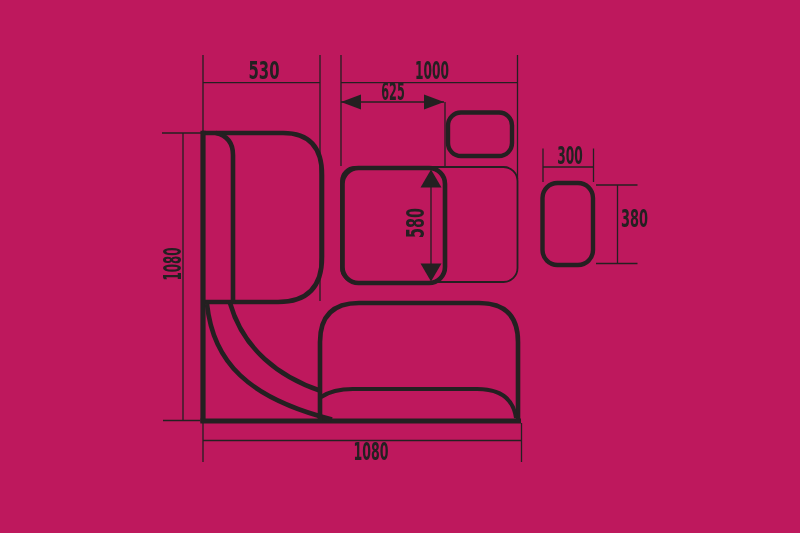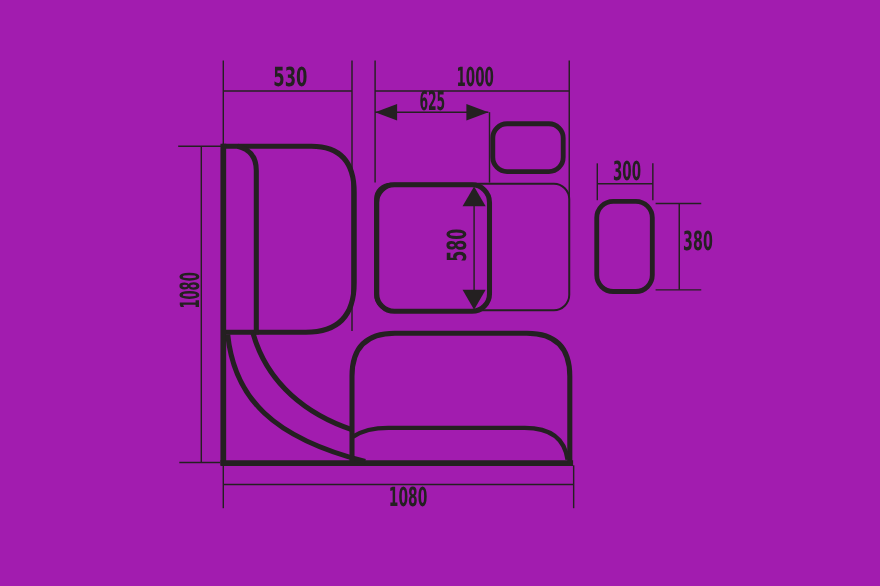--- a/index.html
+++ b/index.html
@@ -5,21 +5,21 @@
   html, body {
     margin: 0;
     padding: 0;
     background: #ffffff;
     font-family: "DejaVu Sans", "Liberation Sans", sans-serif;
   }
   .stage {
     position: relative;
     width: 800px;
     height: 533px;
-    background: #a21caf;
+    background: #be185d;
     overflow: hidden;
   }
   svg { display: block; }
   .dim-text {
     font-family: "DejaVu Sans", "Liberation Sans", sans-serif;
     font-weight: bold;
     font-size: 24px;
     fill: #242021;
   }
 </style>

